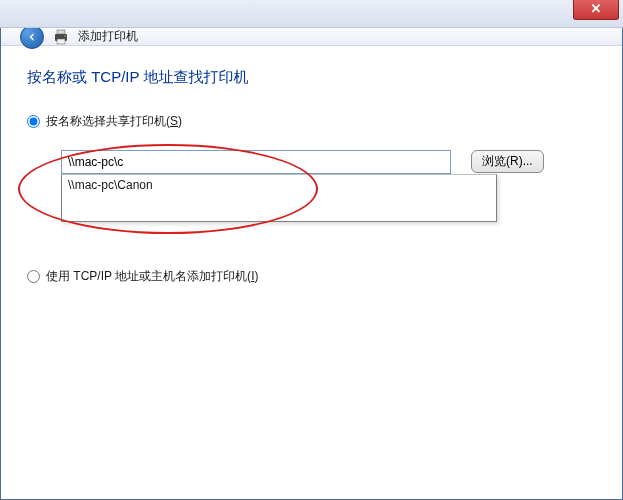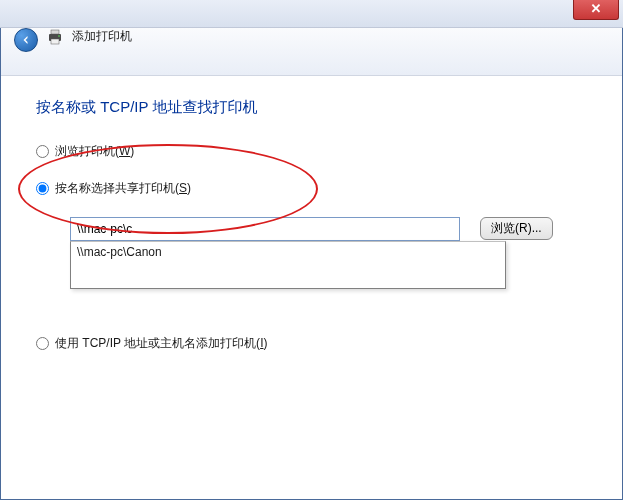--- a/index.html
+++ b/index.html
@@ -29,43 +29,44 @@
       border-top: none;
       border-radius: 0 0 3px 3px;
       color: #fff;
       text-align: center;
       line-height: 18px;
       font-size: 13px;
       font-weight: bold;
       cursor: pointer;
     }
     .header {
-      height: 48px;
+      height: 18px;
       background: linear-gradient(to bottom, #fafbfd, #e9eef7);
       border-bottom: 1px solid #d0d6e2;
       display: flex;
-      padding: 0 14px;
+      align-items: center;
+      padding: 0 20px;
       gap: 8px;
     }
     .back-btn {
       width: 24px;
       height: 24px;
       border-radius: 50%;
       background: radial-gradient(circle at 30% 30%, #5aa0e8, #1a5ca8);
       border: 1px solid #1a4c88;
       display: flex;
       align-items: center;
       justify-content: center;
       cursor: pointer;
     }
     .back-btn svg { fill: #fff; }
     .printer-icon { width: 18px; height: 18px; }
     .header-title { color: #1a1a1a; font-size: 12px; }
     .content {
-      padding: 22px 36px;
+      padding: 22px 27px;
     }
     .page-heading {
       color: #003399;
       font-size: 15px;
       font-weight: normal;
       margin-bottom: 26px;
     }
     .option-row {
       display: flex;
       align-items: center;
@@ -160,26 +161,20 @@
     <rect x="5" y="2" width="8" height="4" fill="#d8d8d8" stroke="#5a5a5a" stroke-width="0.5"></rect>
     <rect x="5" y="11" width="8" height="5" fill="#f0f0f0" stroke="#5a5a5a" stroke-width="0.5"></rect>
     <circle cx="13" cy="8" r="0.8" fill="#5ae85a"></circle>
   </svg>
   <span class="header-title">添加打印机</span>
 </div>
 
 <div class="content">
   <h1 class="page-heading">按名称或 TCP/IP 地址查找打印机</h1>
 
-  <label class="option-row">
-    <input type="radio" name="findmode" style="">
-    <span>
-      <span>浏览打印机(</span><span class="underline">W</span><span>)</span>
-    </span>
-  </label>
 
   <label class="option-row">
     <input type="radio" name="findmode" checked="" style="">
     <span>
       <span>按名称选择共享打印机(</span><span class="underline">S</span><span>)</span>
     </span>
   </label>
 
   <div class="input-area">
     <input class="path-input" type="text" value="\\mac-pc\c" style="">

